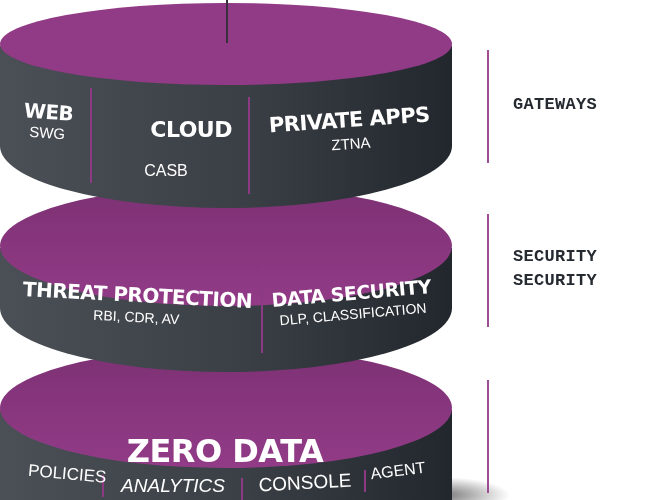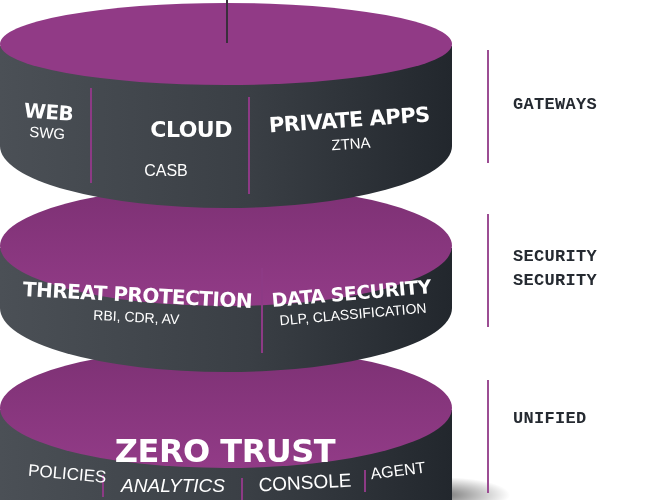--- a/index.html
+++ b/index.html
@@ -74,21 +74,21 @@
 <div class="lbl" style="left:22px; top:283px; width:230px; transform:rotate(3deg);">
   <span class="t" style="font-size:20px;">THREAT PROTECTION</span>
   <span class="s" style="font-size:14px; margin-top:2px;">RBI, CDR, AV</span>
 </div>
 <div class="lbl" style="left:272px; top:282px; width:160px; transform:rotate(-5deg);">
   <span class="t" style="font-size:19px;">DATA SECURITY</span>
   <span class="s" style="font-size:14px; margin-top:2px;">DLP, CLASSIFICATION</span>
 </div>
 
 <div class="lbl" style="left:90px; top:432px; width:270px;">
-  <span class="t" style="font-size:32px;">ZERO TRUST</span>
+  <span class="t" style="font-size:32px;">ZERO DATA</span>
 </div>
 <div class="lbl" style="left:28px; top:464px; width:72px; transform:rotate(5deg); font-size:17px;">
   <span class="s">POLICIES</span>
 </div>
 <div class="lbl" style="left:112px; top:475px; width:122px; font-size:19px;font-style:italic;">
   <span class="s">ANALYTICS</span>
 </div>
 <div class="lbl" style="left:252px; top:472px; width:106px; transform:rotate(-3deg); font-size:19px;">
   <span class="s">CONSOLE</span>
 </div>
@@ -102,14 +102,13 @@
 </div>
 
 <div class="side-bar" style="top:214px; height:113px;"></div>
 <div class="side-label" style="top:245px;">
   <div>SECURITY</div>
   <div>SECURITY</div>
 </div>
 
 <div class="side-bar" style="top:380px; height:113px;"></div>
 <div class="side-label" style="top:407px;">
-  <div>UNIFIED</div>
 </div>
 
 </body></html>

